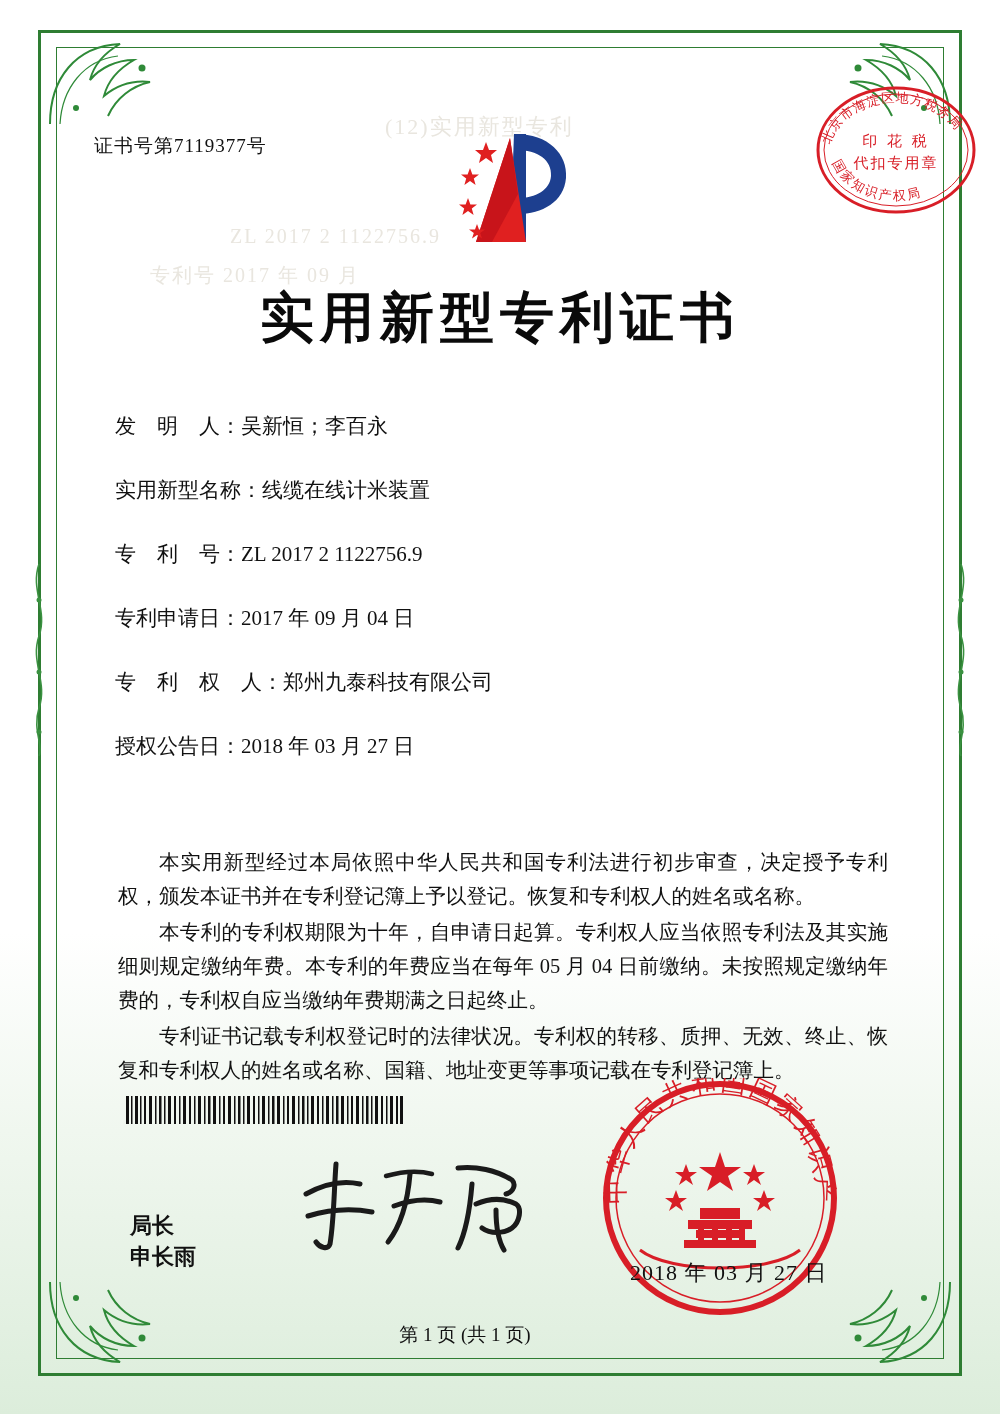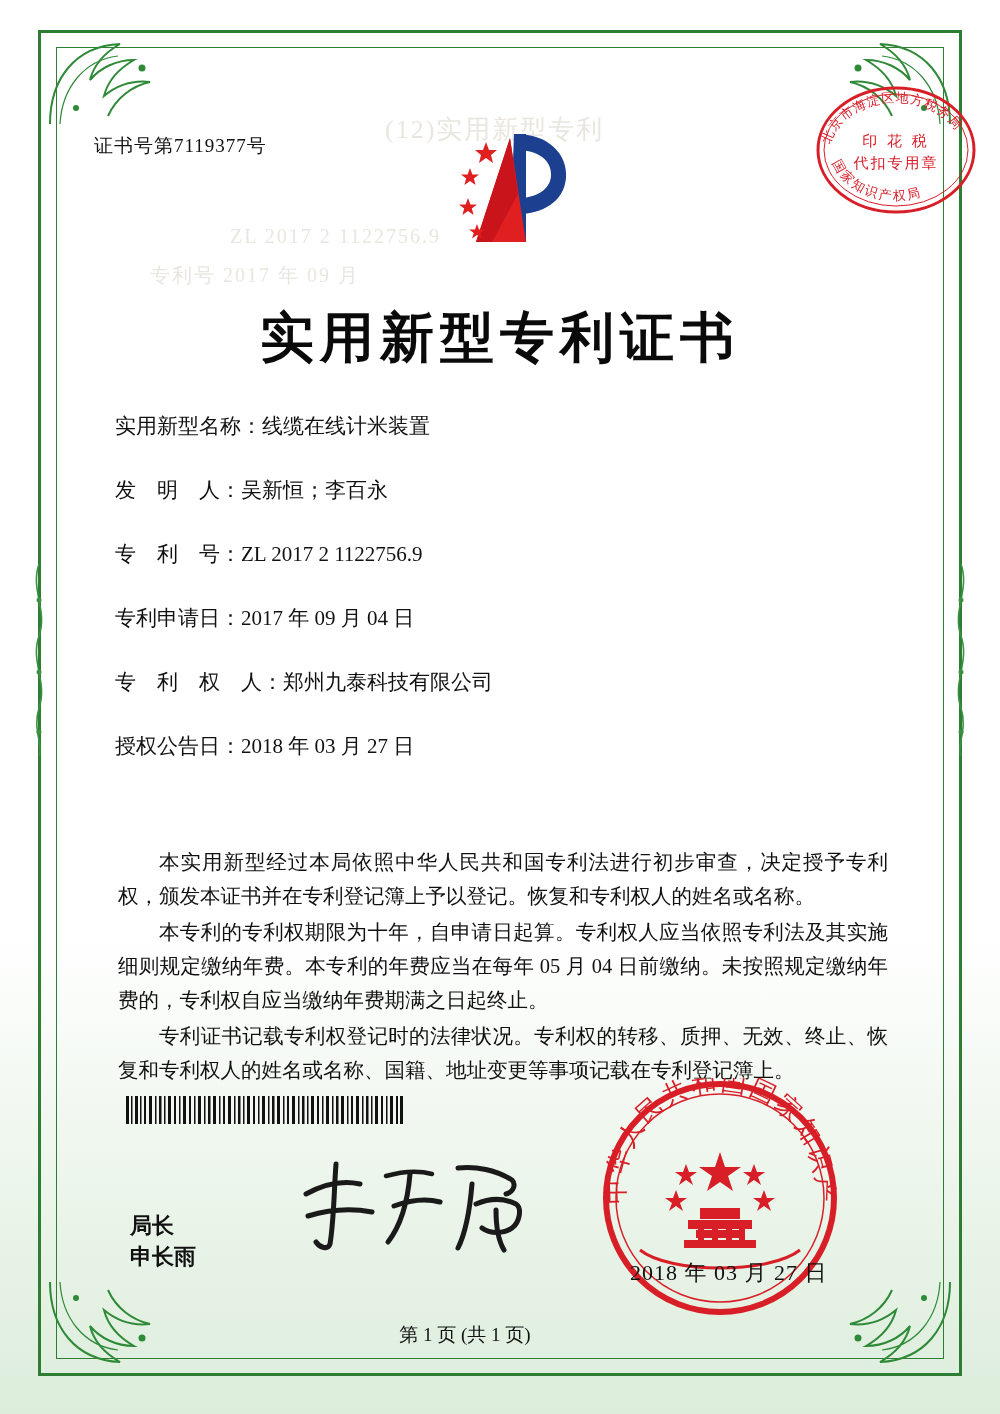--- a/index.html
+++ b/index.html
@@ -61,21 +61,21 @@
   .side-orn.r { left: 948px; top: 560px; transform: scaleX(-1); }
 
   
   .watermark {
     position: absolute;
     color: #e9e6df;
     font-size: 22px;
     letter-spacing: 2px;
     user-select: none;
   }
-  .wm1 { left: 385px; top: 112px; font-size: 26px; }
+  .wm1 { left: 385px; top: 112px; font-size: 22px; }
   .wm2 { left: 230px; top: 225px; font-size: 20px; }
   .wm3 { left: 150px; top: 262px; font-size: 20px; }
 
   
   .logo {
     position: absolute;
     left: 430px; top: 120px;
     width: 160px; height: 130px;
   }
 
@@ -99,21 +99,20 @@
   .title {
     position: absolute;
     left: 0; top: 282px;
     width: 1000px;
     text-align: center;
     font-size: 54px;
     font-weight: bold;
     letter-spacing: 6px;
     color: #0a0a0a;
     font-family: "Liberation Serif", "DejaVu Serif", serif;
-    margin-top: 20px;
   }
 
   .fields {
     position: absolute;
     left: 115px; top: 412px;
     width: 790px;
   }
   .field-row {
     font-size: 21px;
     color: #111;
@@ -277,24 +276,24 @@
       </text>
       <text x="90" y="68" fill="#d81e27" font-size="15" text-anchor="middle" font-family="'Liberation Serif', serif" letter-spacing="3">印 花 税</text>
       <text x="90" y="90" fill="#d81e27" font-size="15" text-anchor="middle" font-family="'Liberation Serif', serif" letter-spacing="2">代扣专用章</text>
     </svg>
   </div>
 
   <div class="title">实用新型专利证书</div>
 
   <div class="fields">
     <div class="field-row">
+      <span class="field-label">发　明　人：</span><span class="field-value">吴新恒；李百永</span>
+    </div>
+    <div class="field-row">
       <span class="field-label">实用新型名称：</span><span class="field-value">线缆在线计米装置</span>
-    </div>
-    <div class="field-row">
-      <span class="field-label">发　明　人：</span><span class="field-value">吴新恒；李百永</span>
     </div>
     <div class="field-row">
       <span class="field-label">专　利　号：</span><span class="field-value">ZL 2017 2 1122756.9</span>
     </div>
     <div class="field-row">
       <span class="field-label">专利申请日：</span><span class="field-value">2017 年 09 月 04 日</span>
     </div>
     <div class="field-row">
       <span class="field-label">专　利　权　人：</span><span class="field-value">郑州九泰科技有限公司</span>
     </div>

